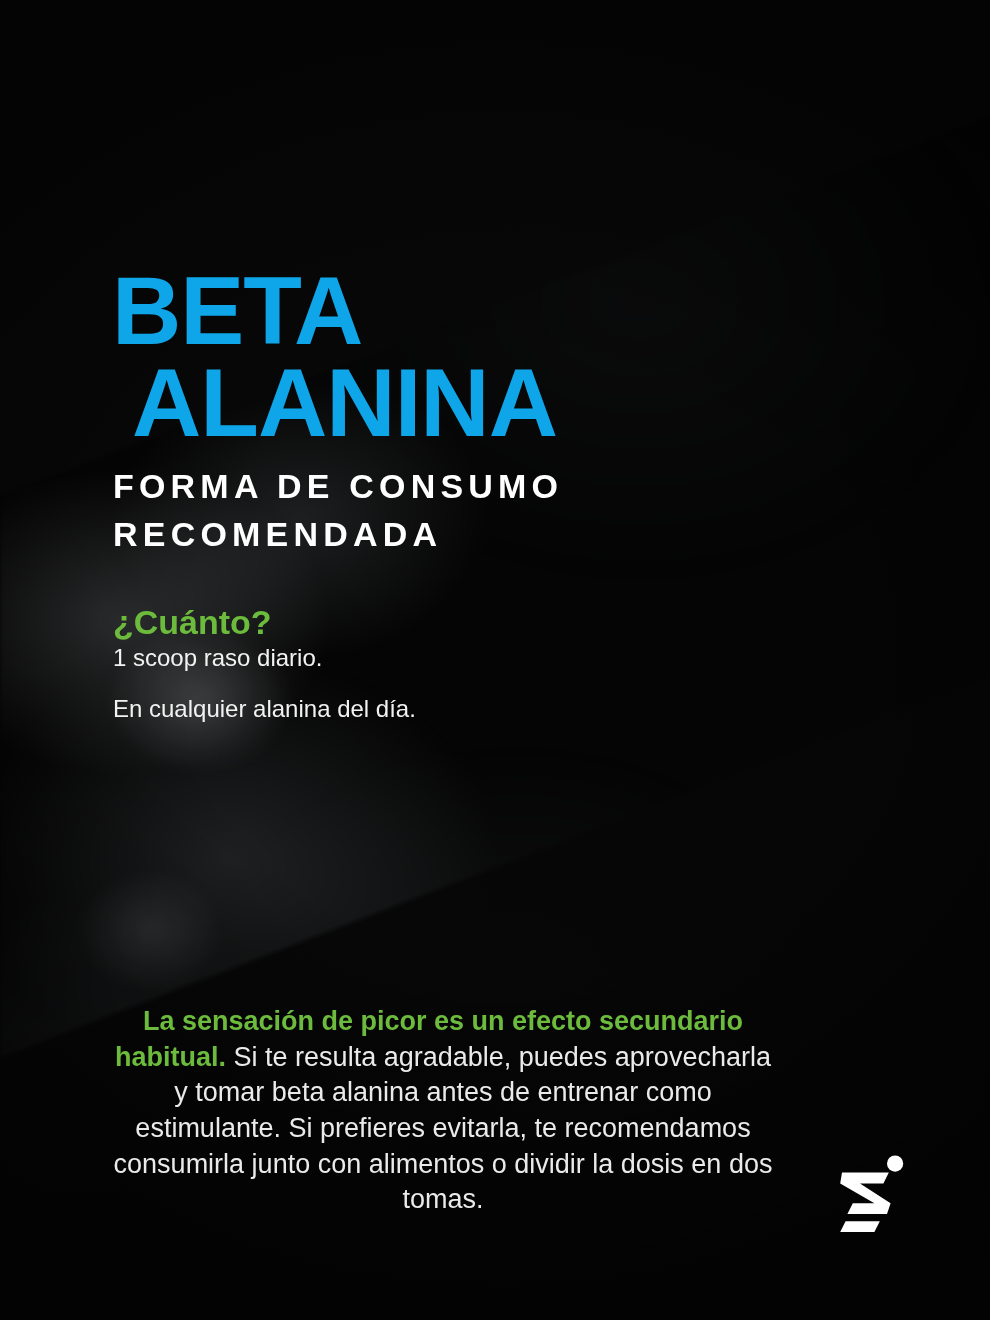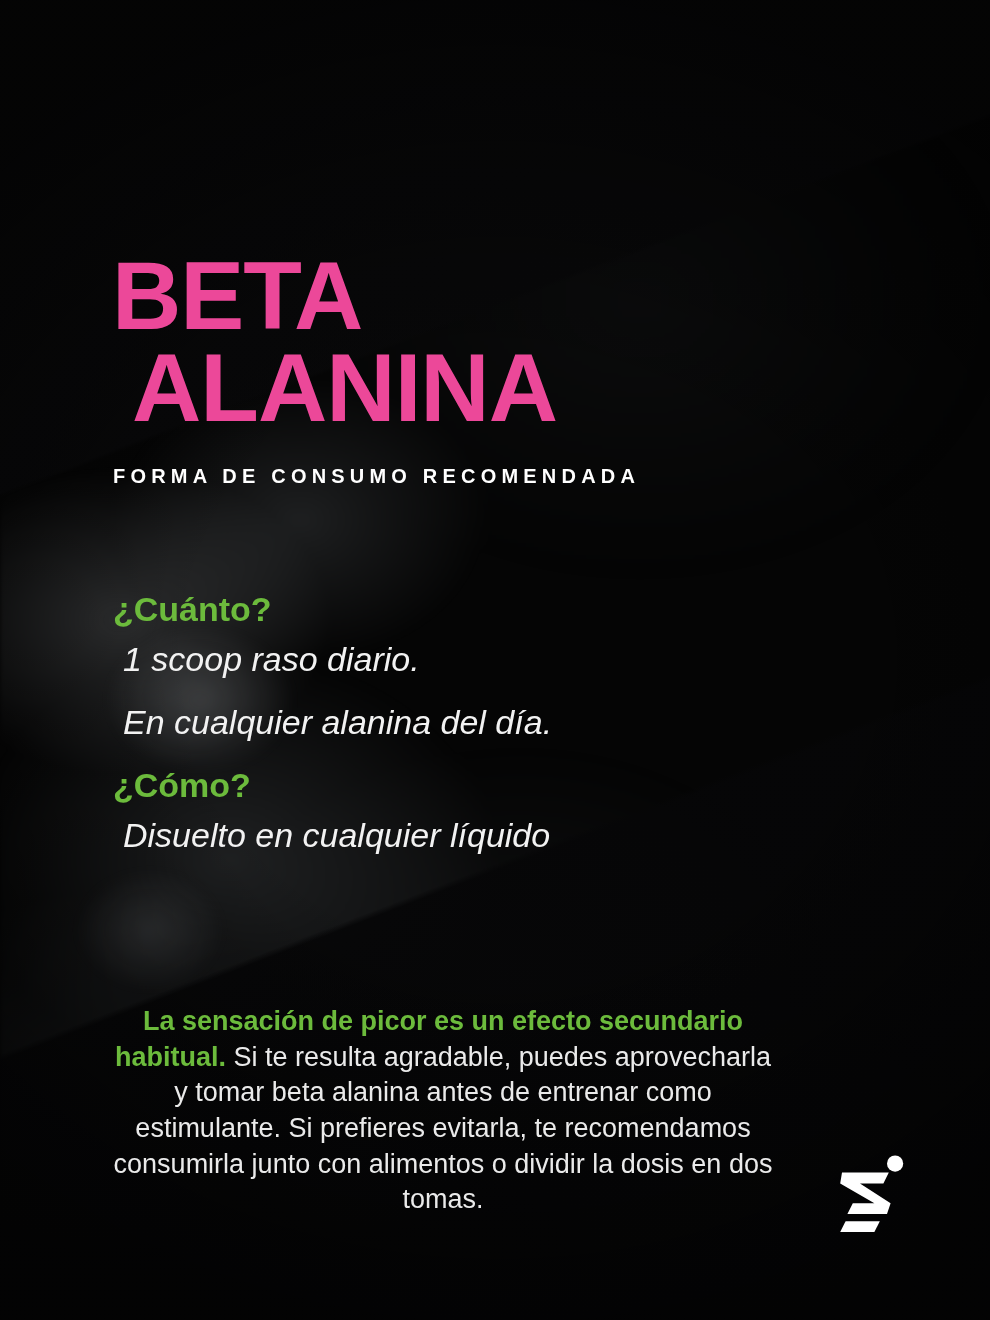--- a/index.html
+++ b/index.html
@@ -64,66 +64,65 @@
   }
 
   .content {
     position: absolute;
     inset: 0;
   }
 
   .title {
     position: absolute;
     left: 112px;
-    top: 186px;
-    color: #ec4899;
+    top: 201px;
+    color: #0ea5e9;
     font-weight: 700;
     font-size: 96px;
     line-height: 0.95;
     letter-spacing: -1px;
     text-transform: uppercase;
   }
   .title .l2 { display: block; margin-left: 20px; }
 
   .subtitle {
     position: absolute;
     left: 113px;
     top: 462px;
     color: #ffffff;
     font-weight: 700;
-    font-size: 20px;
+    font-size: 34px;
     line-height: 1.42;
     letter-spacing: 5.2px;
     text-transform: uppercase;
     max-width: 640px;
   }
 
   .qa-block {
     position: absolute;
     left: 113px;
-    top: 589px;
+    top: 602px;
     width: 720px;
   }
   .qa {
     margin-bottom: 22px;
   }
   .qa-q {
     color: #6cbb3c;
     font-weight: 700;
     font-size: 34px;
     line-height: 1.18;
     margin: 0 0 2px 0;
   }
   .qa-a {
     color: #f2f2f2;
     font-weight: 400;
-    font-size: 34px;
+    font-size: 24px;
     line-height: 1.2;
-    margin: 10px;
-    font-style: italic;
+    margin: 0;
   }
 
   .note {
     position: absolute;
     left: 113px;
     top: 977px;
     width: 660px;
     font-size: 27px;
     line-height: 1.32;
     color: #eaeaea;
@@ -166,24 +165,20 @@
 
       <div class="qa">
         <p class="qa-q">¿Cuánto?</p>
         <p class="qa-a">1 scoop raso diario.</p>
       </div>
 
       <div class="qa">
         <p class="qa-a">En cualquier alanina del día.</p>
       </div>
 
-      <div class="qa">
-        <p class="qa-q">¿Cómo?</p>
-        <p class="qa-a">Disuelto en cualquier líquido</p>
-      </div>
 
     </div>
 
     <p class="note"><b>La sensación de picor es un efecto secundario habitual.</b><span> Si te resulta agradable, puedes aprovecharla y tomar beta alanina antes de entrenar como estimulante. Si prefieres evitarla, te recomendamos consumirla junto con alimentos o dividir la dosis en dos tomas.</span></p>
 
     <div class="logo">
       <svg viewBox="0 0 100 100" width="90" height="92" aria-hidden="true">
         <circle cx="79" cy="14" r="9" fill="#ffffff"></circle>
         <path d="M20 24 L72 24 L66 36 L40 36 L74 58 L70 70 L26 70 L32 58 L56 58 L18 36 Z" fill="#ffffff"></path>
         <path d="M24 78 L62 78 L56 90 L18 90 Z" fill="#ffffff"></path>

